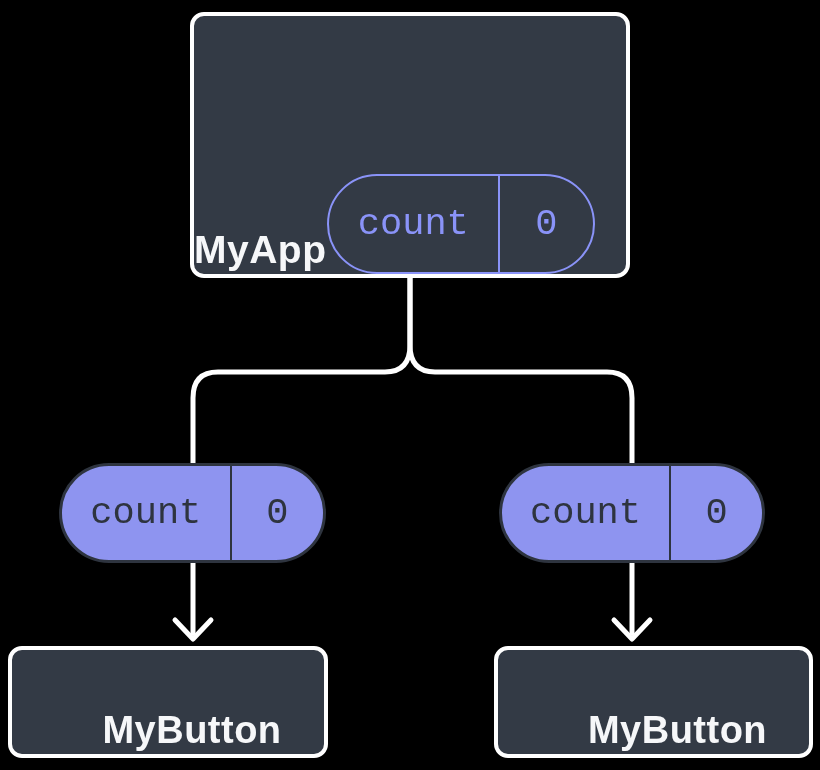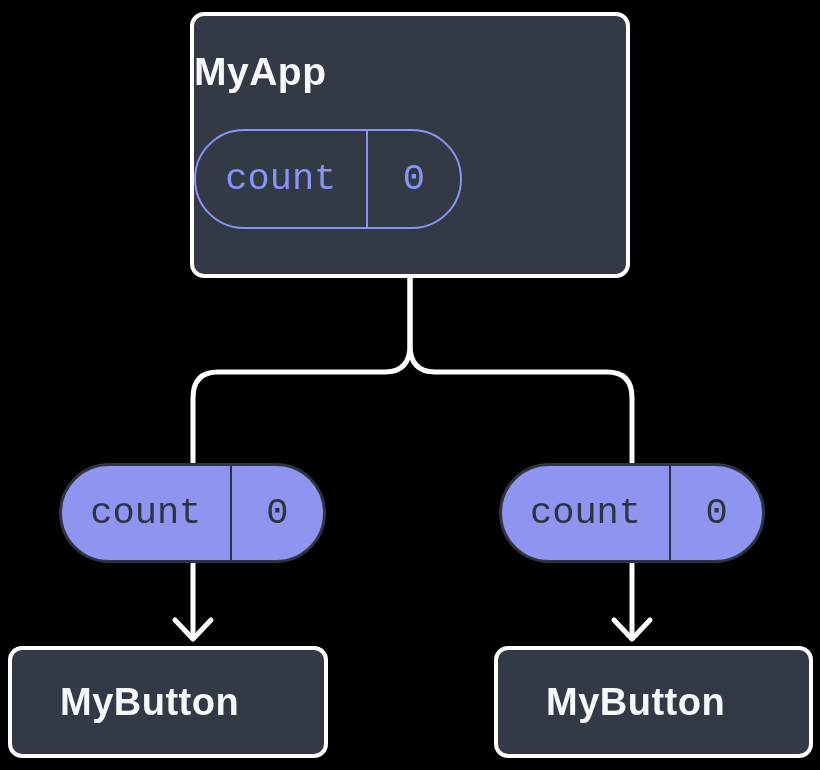--- a/index.html
+++ b/index.html
@@ -32,22 +32,22 @@
     pointer-events: none;
   }
 
   .component-box {
     position: absolute;
     background: var(--box-fill);
     border: 4px solid var(--box-border);
     border-radius: 14px;
     color: var(--box-text);
     display: flex;
-    flex-direction: column;
-    align-items: flex-start;
+    flex-direction: row;
+    align-items: flex-end;
   }
 
   .root-box {
     left: 190px; top: 12px;
     width: 440px; height: 266px;
   }
 
   .component-title {
     margin-top: 32px;
     font-size: 39px;

